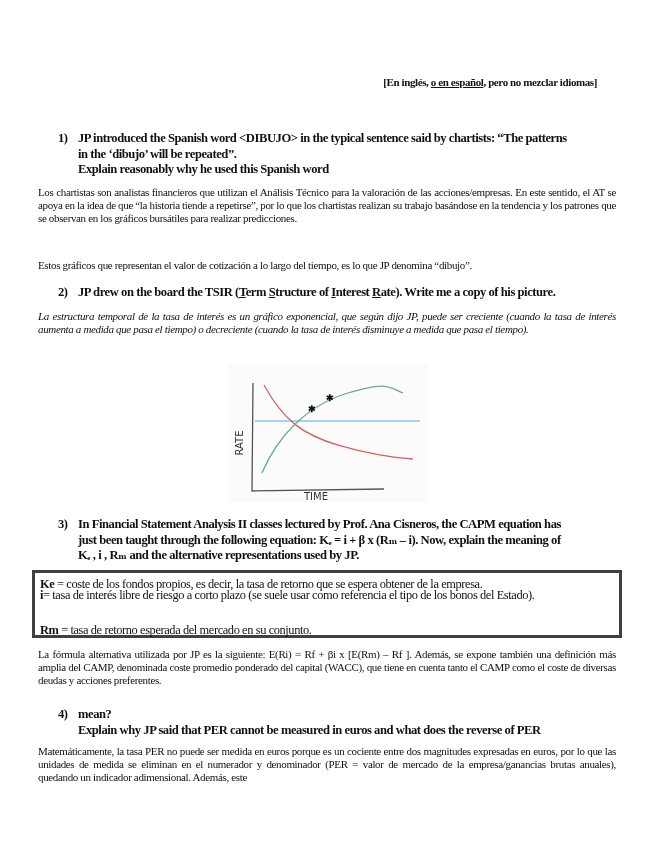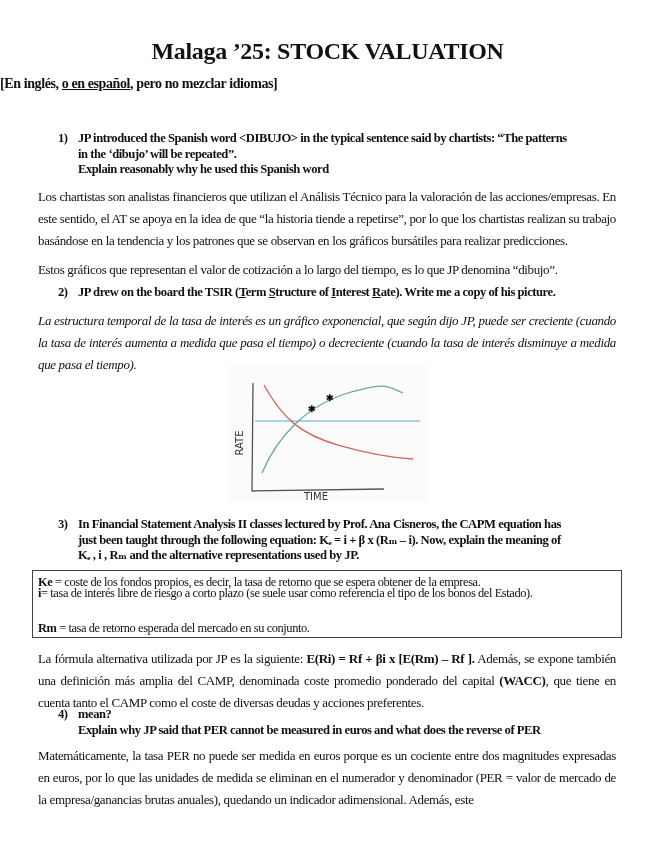--- a/index.html
+++ b/index.html
@@ -6,48 +6,47 @@
   body {
     width: 655px; height: 848px; overflow: hidden; position: relative;
     font-family: "Liberation Serif", "DejaVu Serif", serif; color: #111;
   }
   .page { position: absolute; left: 0; top: 0; width: 655px; height: 848px; }
   .title {
     position: absolute; left: 0; width: 655px; top: 38px; text-align: center;
     font-size: 24px; font-weight: bold; letter-spacing: -0.3px;
   }
   .subtitle {
-    position: absolute; left: 0; width: 597px; top: 76px; text-align: left;
-    font-size: 14px; font-weight: bold; letter-spacing: -0.4px;
+    position: absolute; left: 0; width: 597px; top: 76px; text-align: right;
+    font-size: 11px; font-weight: bold; letter-spacing: -0.4px;
   }
   .subtitle u { text-decoration: underline; }
   .q {
     position: absolute; font-weight: bold; font-size: 12.6px; line-height: 15.5px;
     letter-spacing: -0.45px; text-align: justify;
   }
   .q .num { position: absolute; left: -20px; top: 0; }
   .p {
-    position: absolute; left: 38px; width: 578px; font-size: 13px; line-height: 22px;
+    position: absolute; left: 38px; width: 578px; font-size: 11px; line-height: 13px;
     letter-spacing: -0.35px; text-align: justify;
   }
   .box {
     position: absolute; left: 32px; top: 570px; width: 590px; height: 68px;
-    border: 1px solid #404040; box-sizing: border-box;
+    border: 3px solid #404040; box-sizing: border-box;
   }
   .box .row { position: absolute; left: 5px; font-size: 12.4px; letter-spacing: -0.4px; }
   .box b { font-weight: bold; }
   .chart { position: absolute; left: 228px; top: 365px; width: 200px; height: 137px; }
-  .eq { font-weight: bold; margin-top: 44px; }
+  .eq { font-weight: normal; margin-top: 44px; }
 </style>
 </head>
 <body>
 
 <div class="page">
 
-  <div class="title">Malaga ’25: STOCK VALUATION</div>
   <div class="subtitle"><span>[En inglés, </span><u>o en español</u><span>, pero no mezclar idiomas]</span></div>
 
   <div class="q" style="left:78px; top:131px; width:540px;">
     <span class="num">1)</span>
     <div>JP introduced the Spanish word &lt;DIBUJO&gt; in the typical sentence said by chartists: “The patterns</div>
     <div>in the ‘dibujo’ will be repeated”.</div>
     <div>Explain reasonably why he used this Spanish word</div>
   </div>
   <div class="p" style="top:186px;">Los chartistas son analistas financieros que utilizan el Análisis Técnico para la valoración de las acciones/empresas. En este sentido, el AT se apoya en la idea de que “la historia tiende a repetirse”, por lo que los chartistas realizan su trabajo basándose en la tendencia y los patrones que se observan en los gráficos bursátiles para realizar predicciones.</div>
   <div class="p" style="top:259px;">Estos gráficos que representan el valor de cotización a lo largo del tiempo, es lo que JP denomina “dibujo”.</div>

